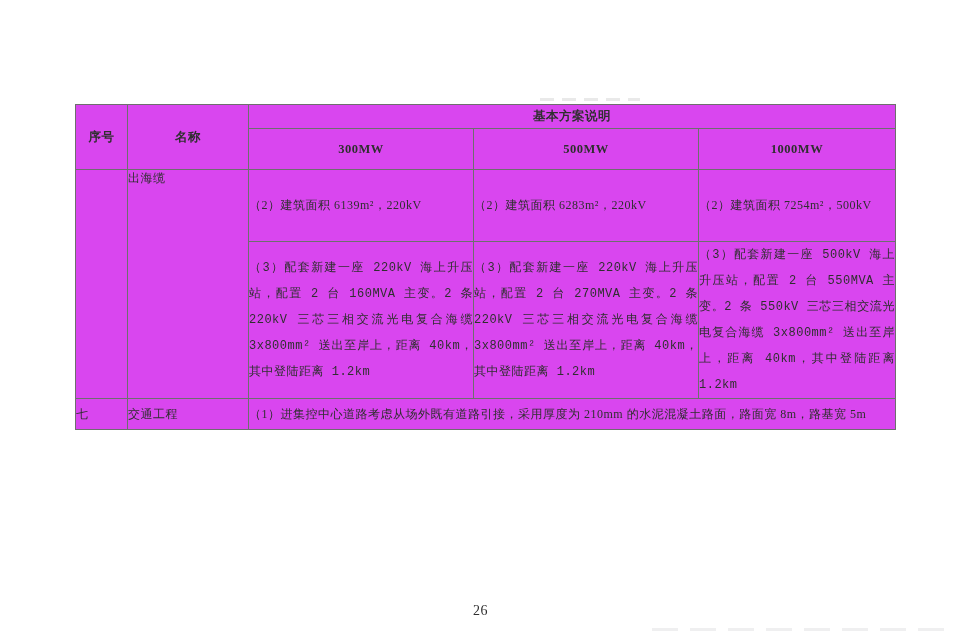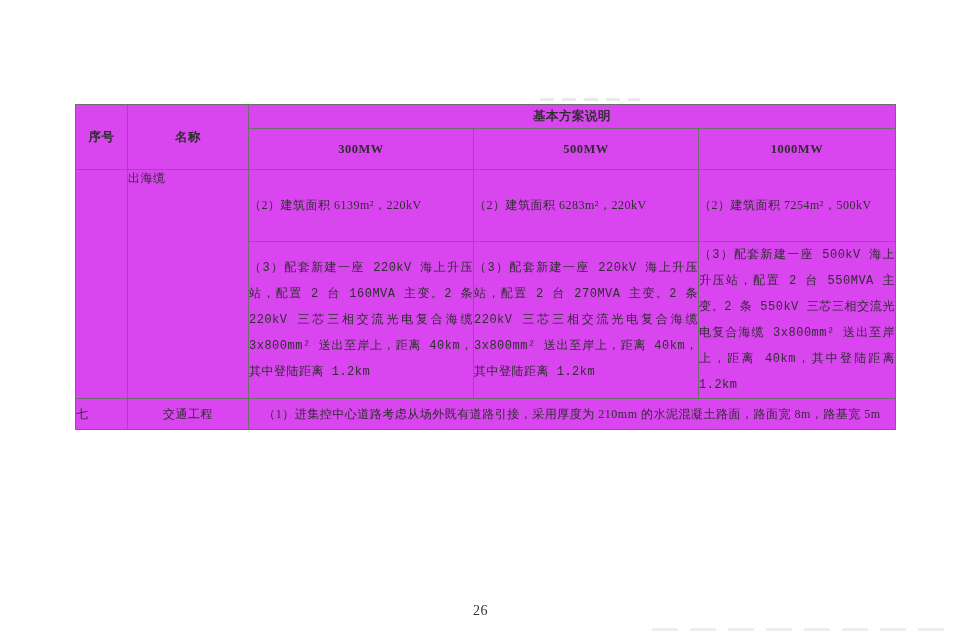--- a/index.html
+++ b/index.html
@@ -56,21 +56,21 @@
     margin-left: 36px;
   }
   td.desc {
     text-align: justify;
     vertical-align: middle;
     padding: 4px 10px;
     line-height: 26px;
     font-family: Liberation Mono, monospace;
   }
   td.oneline {
-    text-align: center;
+    text-align: left;
     vertical-align: middle;
     padding: 0 10px;
   }
   #page-number {
     position: absolute;
     left: 0;
     right: 9px;
     top: 603px;
     text-align: center;
     font-size: 14px;

